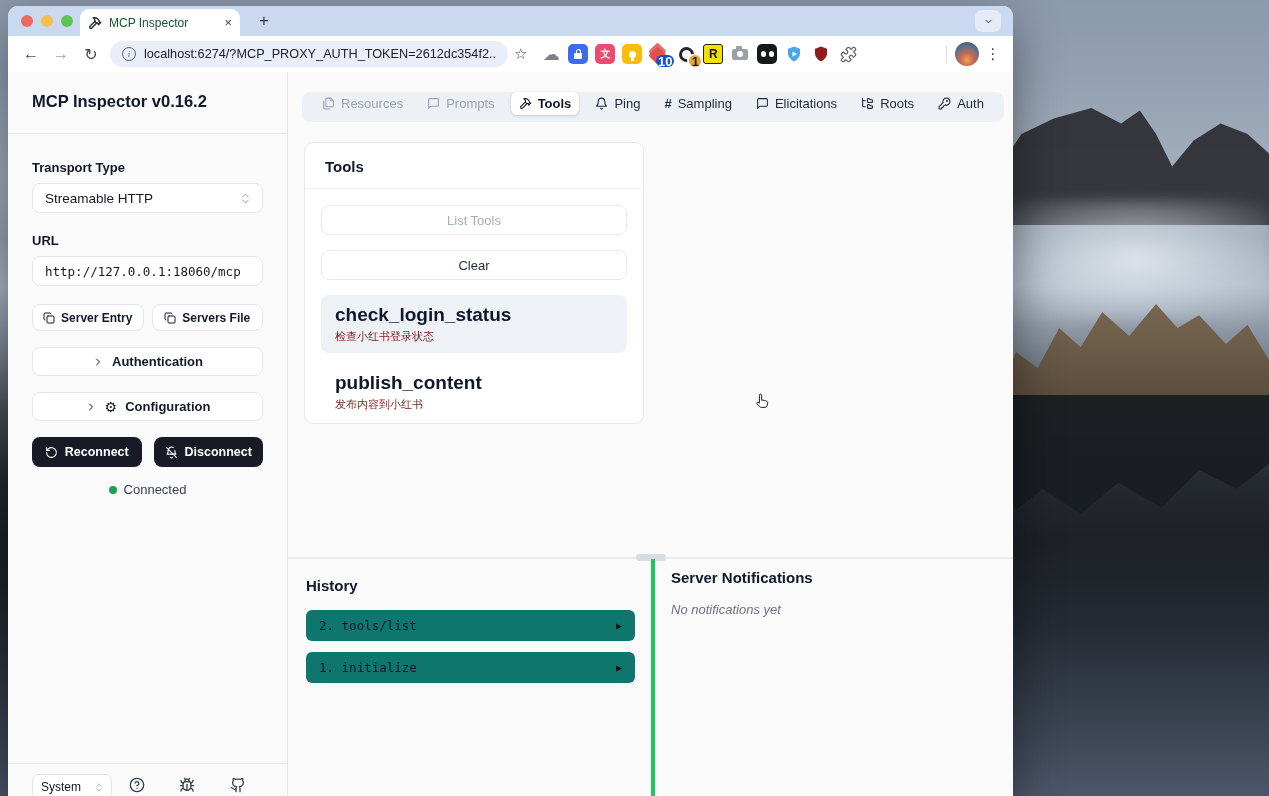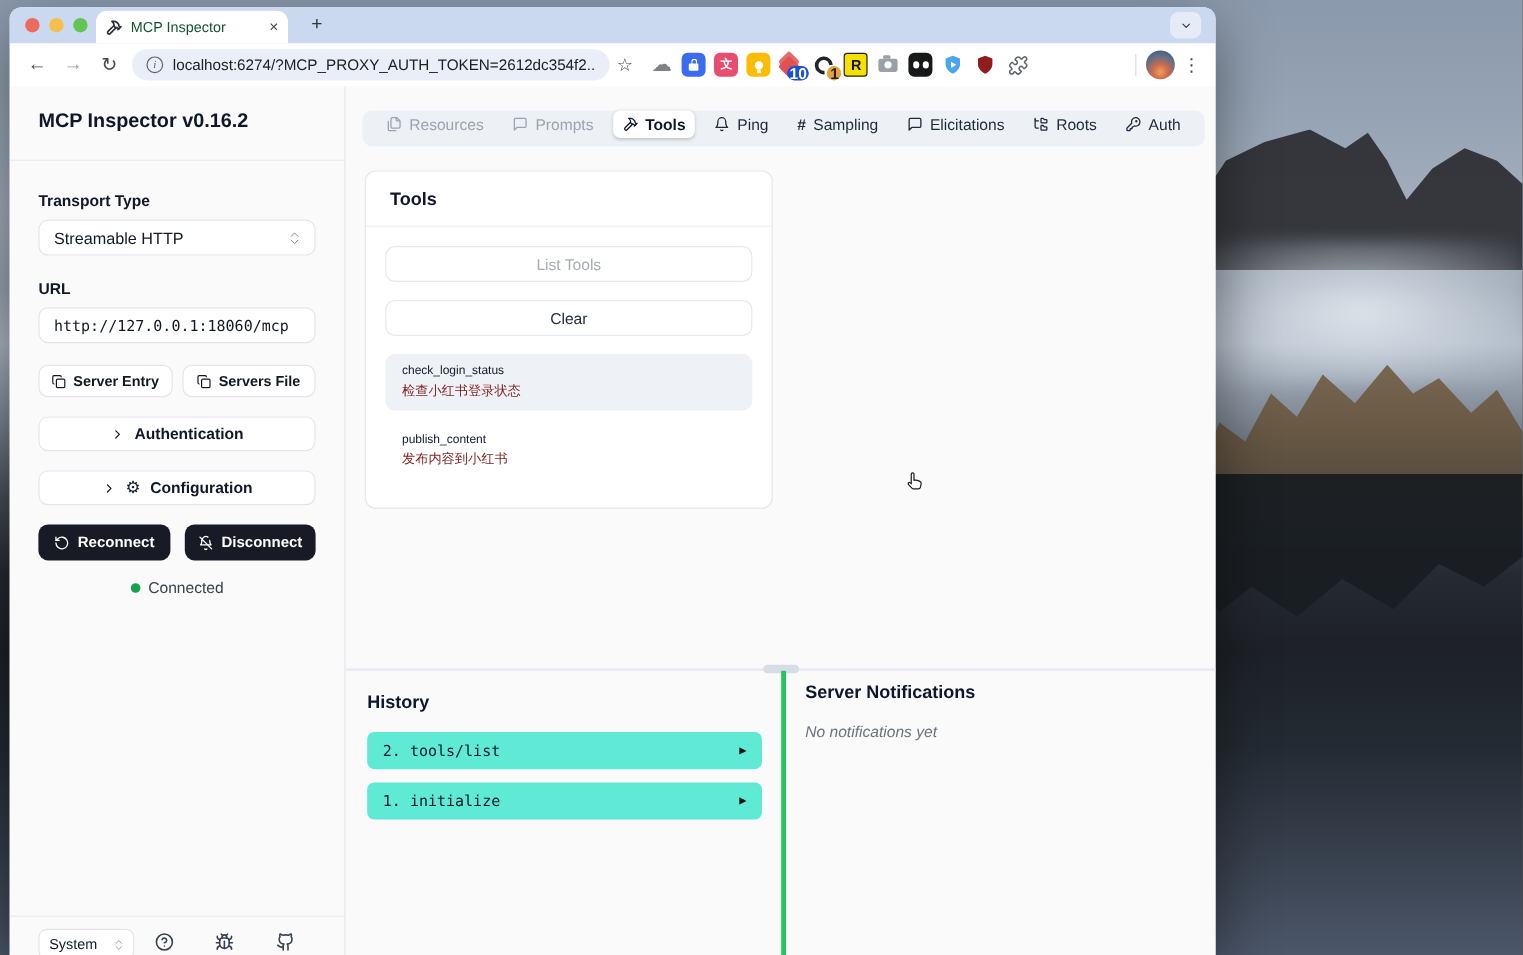--- a/index.html
+++ b/index.html
@@ -112,31 +112,31 @@
   .card { background:#fff; border:1px solid #e4e7ec; border-radius:9px; overflow:hidden; display:flex; flex-direction:column; }
   .card.tools { width:340px; flex:none; }
   .card.detail { flex:1; }
   .card-h { padding:15px 20px 13px 20px; border-bottom:1px solid #edf0f4; font-size:15px; font-weight:bold; color:#0f172a; }
   .card-b { padding:16px; flex:1; }
   .wbtn { width:100%; height:30px; border:1px solid #e5e9ef; border-radius:8px; background:#fff; display:flex; align-items:center; justify-content:center; font-size:13px; margin-bottom:15px; cursor:pointer; }
   .wbtn.disabled { color:#a6adb8; cursor:default; }
   .wbtn.clear { color:#1e293b; font-weight:normal; }
   .tool-item { border-radius:8px; padding:9px 14px; margin-bottom:10px; cursor:pointer; }
   .tool-item.selected { background:#eef2f7; }
-  .tool-name { font-size:10px; font-weight:400; color:#0f172a; margin-bottom:3px; }
+  .tool-name { font-size:19px; font-weight:700; color:#0f172a; margin-bottom:3px; }
   .tool-desc { font-size:11px; color:#7f1d1d; }
   .empty-box { border:1px solid #e2e8f0; border-radius:8px; padding:13px 14px; font-size:13.3px; color:#111827; line-height:1.65; margin:2px 2px 0 2px; }
 
   
   .split { position:absolute; top:485px; left:0; right:0; height:2px; background:#e8eaee; }
   .split-pill { position:absolute; top:-3px; left:50%; transform:translateX(-50%); width:30px; height:7px; border-radius:4px; background:#d6dde5; cursor:row-resize; }
   .bottom { position:absolute; top:487px; bottom:0; left:0; right:0; display:flex; }
   .history { width:363px; flex:none; padding:18px 16px 0 18px; }
   .panel-title { font-size:15px; font-weight:bold; color:#0f172a; margin-bottom:16px; }
-  .hist-item { height:31px; background:#5eead4; border-radius:6px; display:flex; align-items:center; justify-content:space-between; padding:0 13px; margin-bottom:11px;
+  .hist-item { height:31px; background:#0f766e; border-radius:6px; display:flex; align-items:center; justify-content:space-between; padding:0 13px; margin-bottom:11px;
     font-family:"DejaVu Sans Mono","Liberation Mono",monospace; font-size:12.5px; color:#0f172a; cursor:pointer; }
   .hist-arrow { font-size:10px; color:#111; }
   .notifs { flex:1; border-left:4px solid #22c55e; padding:10px 16px 0 16px; }
   .no-notif { font-size:13px; color:#6b7280; font-style:italic; }
 
   
   .cursor { position:absolute; left:466px; top:320px; z-index:60; pointer-events:none; }
 
   .ic { stroke:currentColor; fill:none; stroke-width:2; stroke-linecap:round; stroke-linejoin:round; }
 </style>

